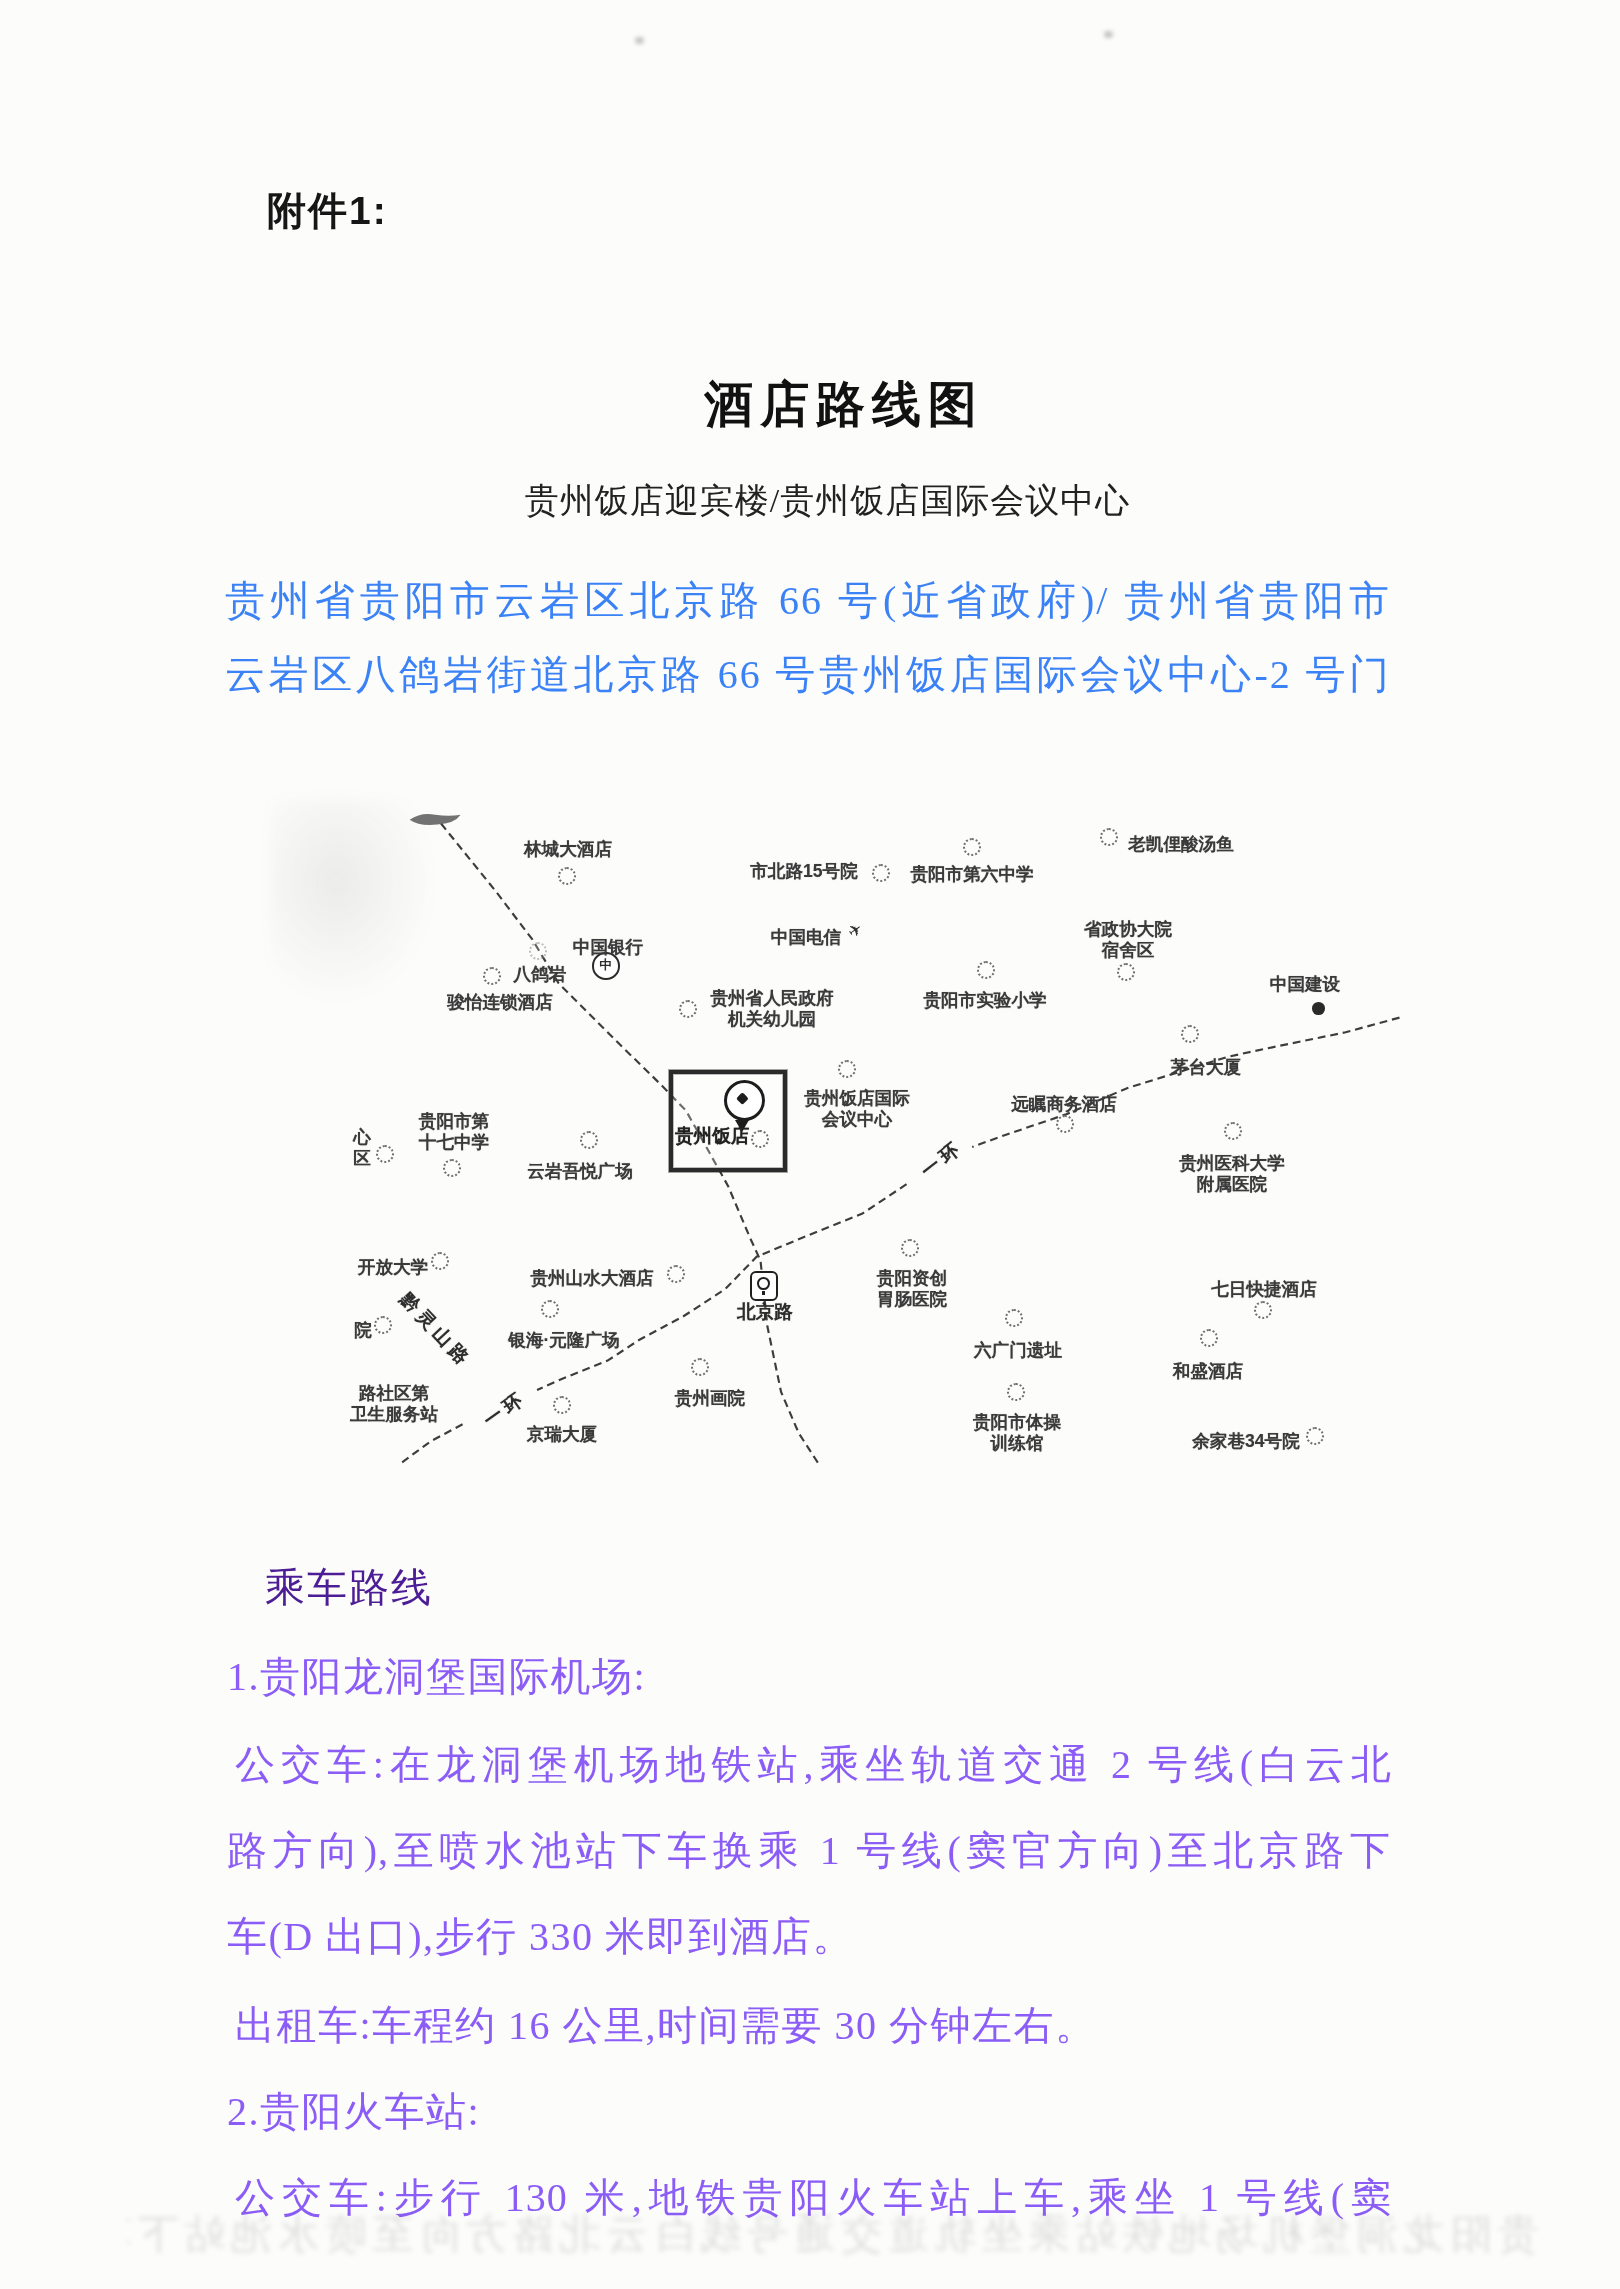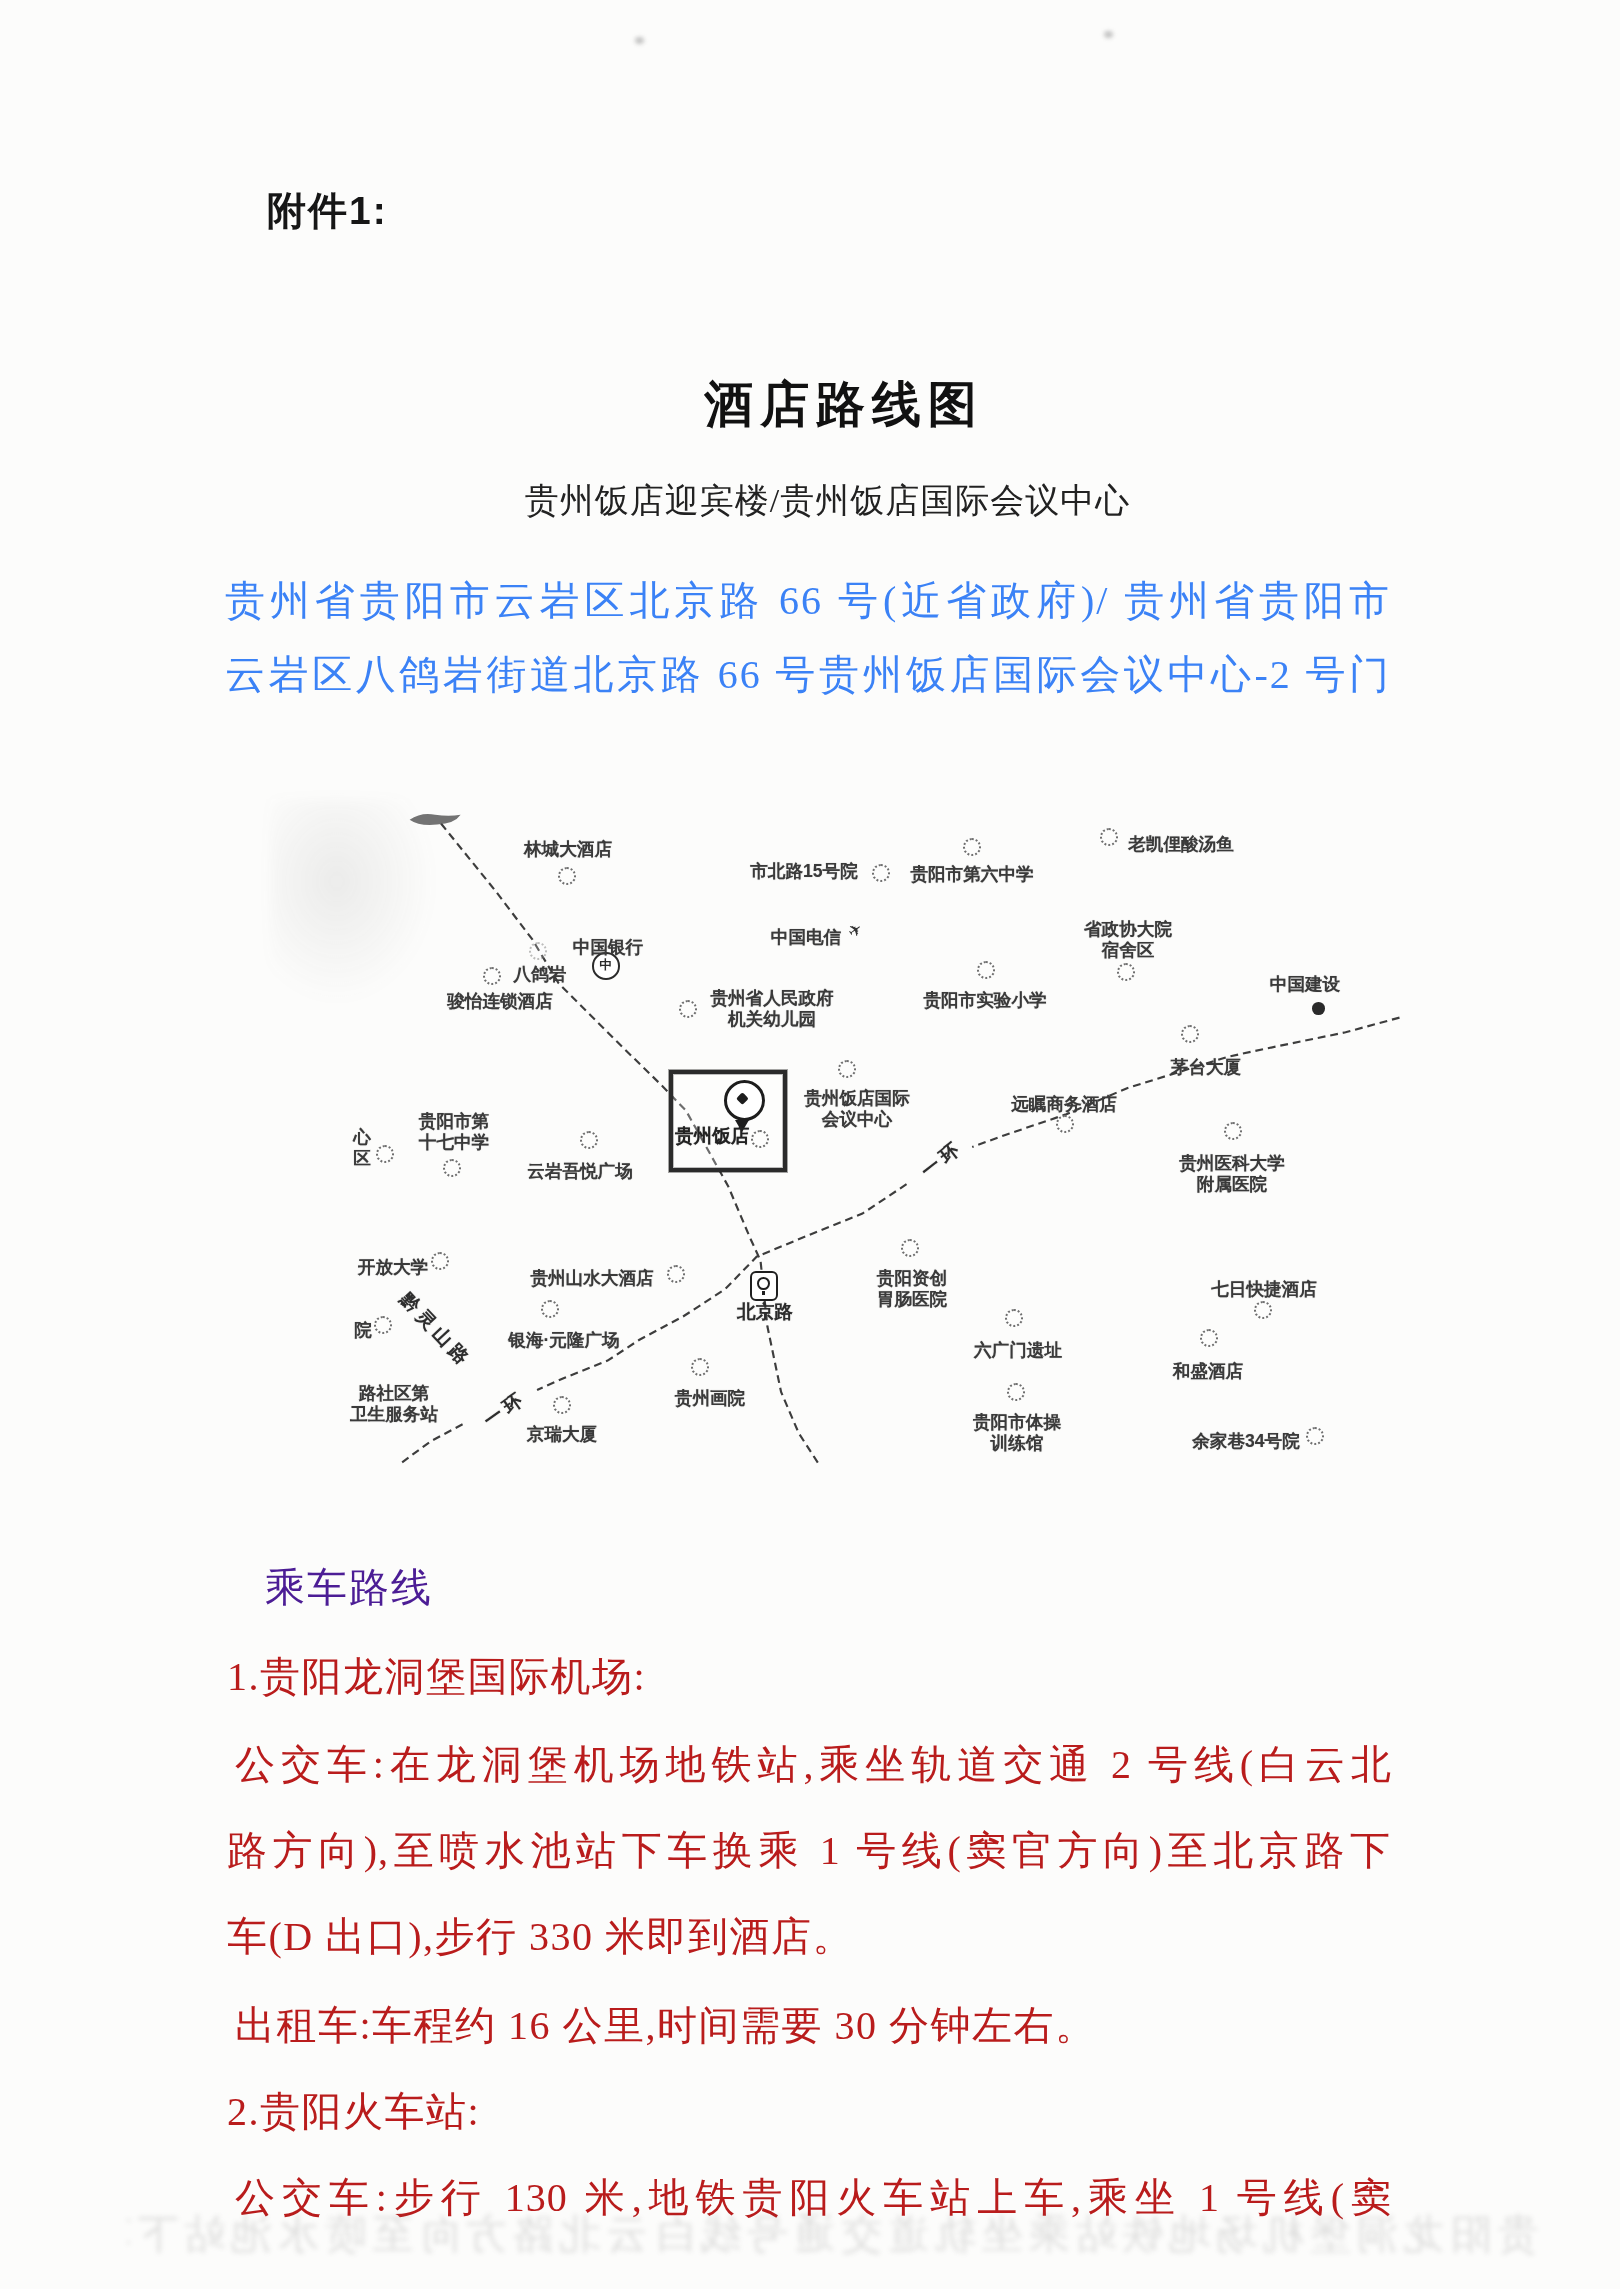--- a/index.html
+++ b/index.html
@@ -12,21 +12,21 @@
   .attachment{position:absolute;left:267px;top:184px;font-family:"Liberation Sans","DejaVu Sans",sans-serif;
     font-size:39px;font-weight:600;letter-spacing:2px;color:#161616;}
   .title{position:absolute;left:50%;top:372px;transform:translateX(calc(-50% + 34px));
     font-family:"Liberation Sans","DejaVu Sans",sans-serif;font-size:49px;font-weight:700;letter-spacing:6.9px;color:#111;}
   .subtitle{position:absolute;left:50%;top:478px;transform:translateX(calc(-50% + 17.6px));
     font-size:34px;font-weight:400;letter-spacing:1px;color:#222;white-space:nowrap;}
   .addr{position:absolute;left:225px;width:1166px;font-size:40px;letter-spacing:2px;
     text-align:justify;text-align-last:justify;color:#3b82f6;}
   .addr.l1{top:573px}.addr.l2{top:647px}
   .dir-heading{position:absolute;left:265px;top:1560px;font-size:40px;letter-spacing:2px;color:#4c1d95;}
-  .bodyline{position:absolute;font-size:40px;letter-spacing:1.5px;color:#b91c1c;white-space:nowrap;}
+  .bodyline{position:absolute;font-size:40px;letter-spacing:1.5px;color:#8b5cf6;white-space:nowrap;}
   .bodyline.fill{white-space:normal;text-align:justify;text-align-last:justify;letter-spacing:1px;}
   
   .map-layer{position:absolute;left:0;top:0;width:1620px;height:2290px;}
   .map-label{position:absolute;transform:translateX(-50%);
     font-family:"Liberation Sans","DejaVu Sans",sans-serif;font-size:17.6px;font-weight:600;
     line-height:20.6px;color:#3a3a3a;white-space:pre-line;text-align:center;
     text-shadow:0 0 1px rgba(60,60,60,.45);}
   .road-label{position:absolute;transform:translate(-50%,-50%);
     font-family:"Liberation Sans","DejaVu Sans",sans-serif;font-size:18.6px;font-weight:700;
     color:#2d2d2d;letter-spacing:4.9px;white-space:nowrap;text-shadow:0 0 1px rgba(40,40,40,.5);}
@@ -122,21 +122,21 @@
         <div class="poi-circle" style="left: 1117px; top: 963px;"></div>
         <div class="map-label" style="left: 1128px; top: 919px;">省政协大院
 宿舍区</div>
         <div class="poi-filled" style="left: 1312px; top: 1002px;"></div>
         <div class="map-label" style="left: 1305px; top: 974px;">中国建设</div>
         <div class="bank-icon" style="left: 592px; top: 952px;">中</div>
         <div class="map-label" style="left: 608px; top: 937px;">中国银行</div>
         <div class="poi-circle" style="left: 483px; top: 967px;"></div>
         <div class="map-label" style="left: 540px; top: 964px;">八鸽岩</div>
         <div class="poi-circle faint" style="left: 529px; top: 942px;"></div>
-        <div class="map-label" style="left: 500px; top: 992px; font-family: Liberation Mono, monospace;">骏怡连锁酒店</div>
+        <div class="map-label" style="left: 500px; top: 992px;">骏怡连锁酒店</div>
         <div class="poi-circle" style="left: 679px; top: 1000px;"></div>
         <div class="map-label" style="left: 772px; top: 988px;">贵州省人民政府
 机关幼儿园</div>
         <div class="poi-circle" style="left: 977px; top: 961px;"></div>
         <div class="map-label" style="left: 985px; top: 990px;">贵阳市实验小学</div>
         <div class="poi-circle" style="left: 1181px; top: 1025px;"></div>
         <div class="map-label" style="left: 1206px; top: 1057px;">茅台大厦</div>
         <div class="poi-circle" style="left: 838px; top: 1060px;"></div>
         <div class="map-label" style="left: 849px; top: 1088px; margin-left: 8px;">贵州饭店国际
 会议中心</div>

